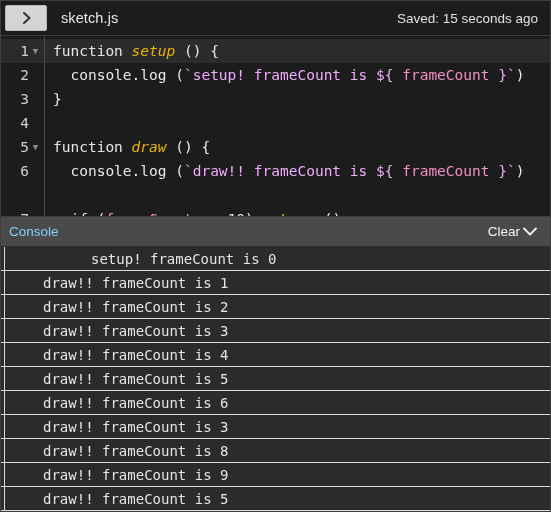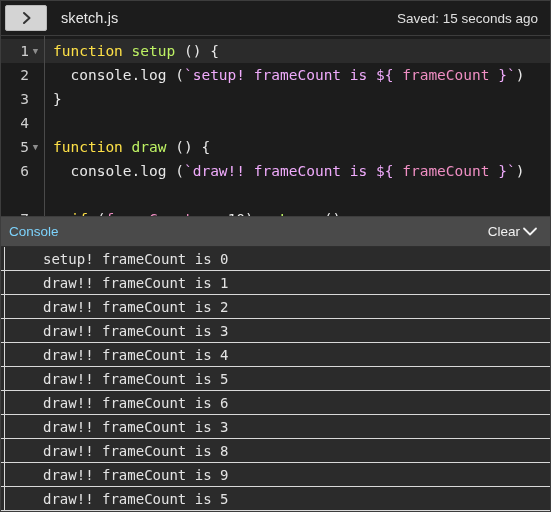--- a/index.html
+++ b/index.html
@@ -122,22 +122,22 @@
   .code-line {
     height: 24px;
     line-height: 24px;
     padding-left: 8px;
     white-space: pre;
     color: #e8e8e8;
   }
   .code-line.active { background: #2b2b2b; }
 
   
-  .t-kw    { color: #fde047; }
-  .t-fn    { color: #bef264; }
+  .t-kw    { color: #e5e5e5; }
+  .t-fn    { color: #eab308; font-style: italic; }
   .t-plain { color: #e8e8e8; }
   .t-str   { color: #f0abfc; }
   .t-var   { color: #f08fc4; }
 
   
   .console-header {
     height: 30px;
     min-height: 30px;
     background: #4a4a4a;
     display: flex;
@@ -178,21 +178,21 @@
   }
 
   .console-row {
     height: 24px;
     display: flex;
     align-items: center;
     border-bottom: 1px solid #d9d9d9;
     background: #2b2b2b;
     position: relative;
   }
-  .console-row:first-child { border-top: none; }
+  .console-row:first-child { border-top: none; gap: 48px; }
 
   .console-row-gutter {
     width: 4px;
     min-width: 4px;
     height: 100%;
     border-right: 1px solid #d9d9d9;
     background: #2b2b2b;
   }
 
   .console-msg {

